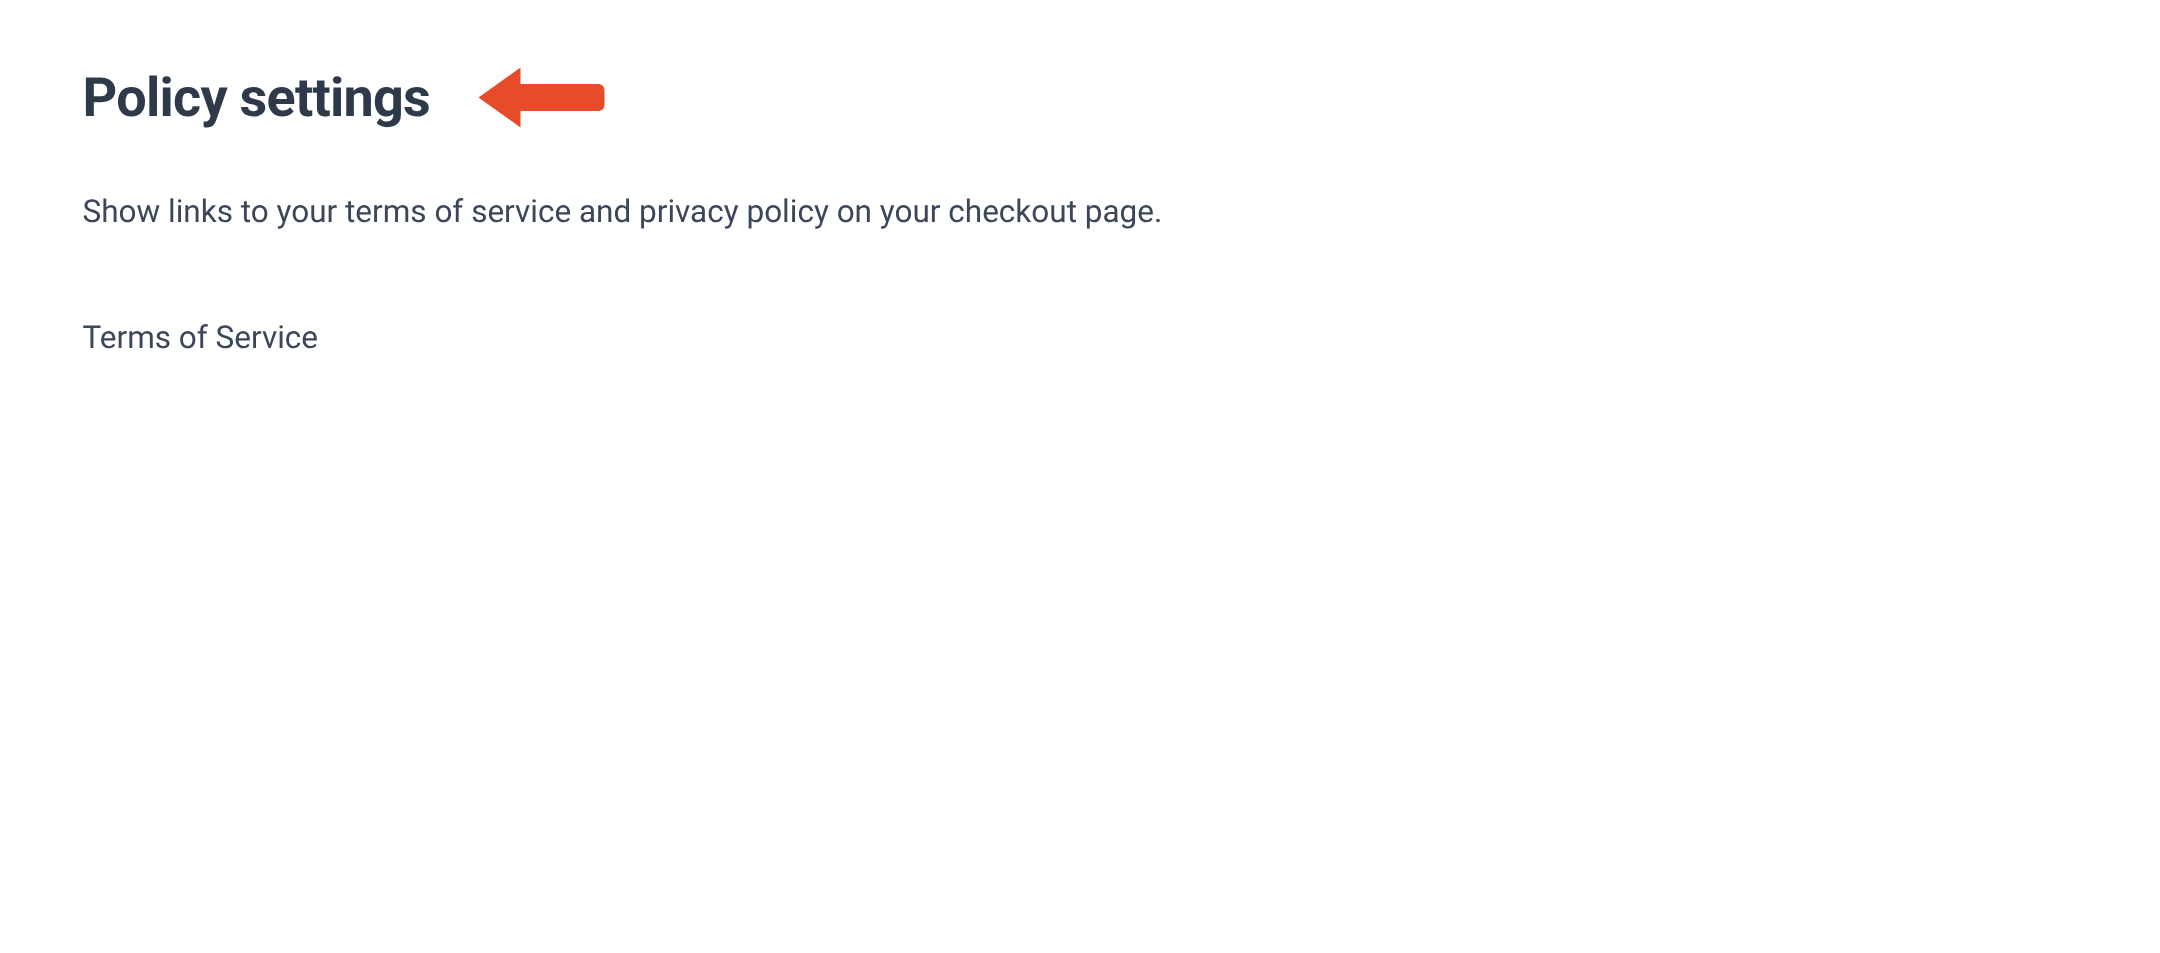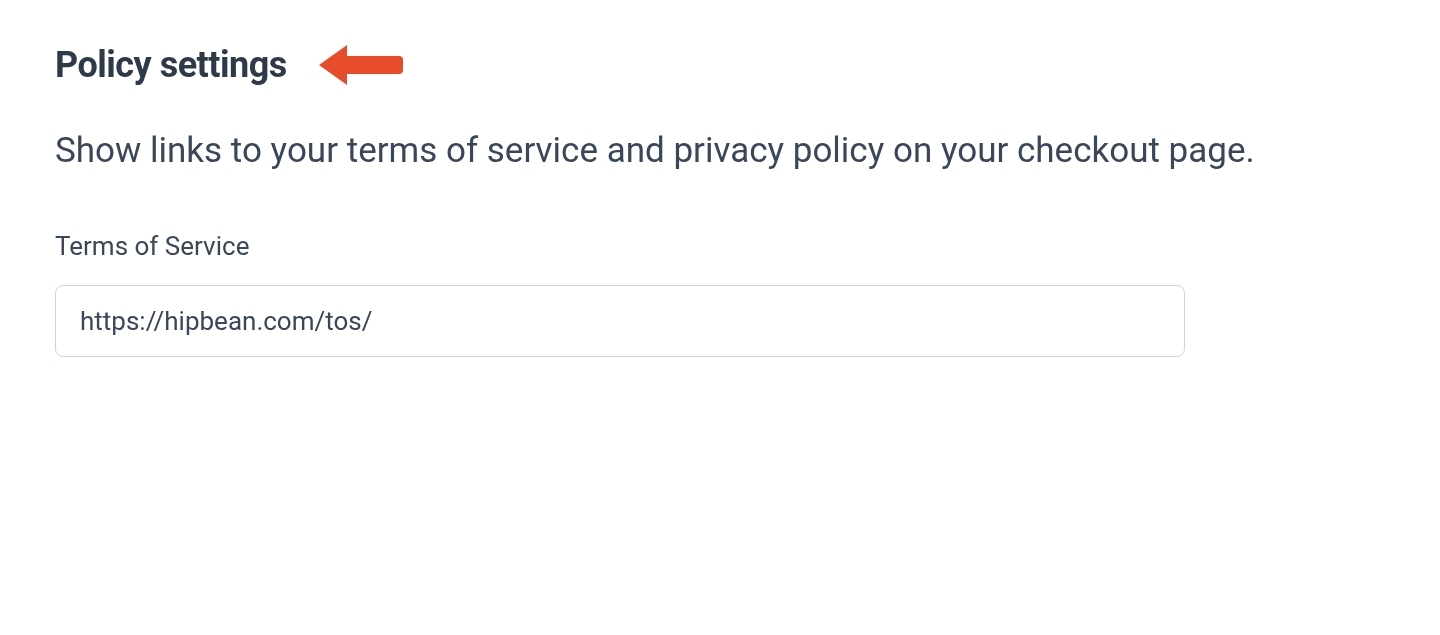--- a/index.html
+++ b/index.html
@@ -24,31 +24,31 @@
       font-weight: 700;
       color: #2e3a4a;
       letter-spacing: -0.5px;
     }
     .arrow-icon {
       color: #e74c2a;
       display: inline-flex;
       align-items: center;
     }
     .description {
-      font-size: 35px;
+      font-size: 21px;
       color: #3a475a;
       margin-bottom: 60px;
       font-weight: 400;
     }
     .field-group {
       margin-bottom: 48px;
     }
     .field-label {
       display: block;
-      font-size: 26px;
+      font-size: 21px;
       color: #3a475a;
       margin-bottom: 24px;
       font-weight: 400;
     }
     .text-input {
       width: 100%;
       max-width: 1130px;
       padding: 20px 24px;
       font-size: 26px;
       color: #3a475a;
@@ -71,17 +71,16 @@
         <rect x="24" y="16" width="60" height="18" rx="4"></rect>
       </g>
     </svg>
   </span>
 </div>
 
 <p class="description">Show links to your terms of service and privacy policy on your checkout page.</p>
 
 <div class="field-group">
   <label class="field-label">Terms of Service</label>
-  <input type="text" class="text-input" value="https://hipbean.com/tos/" style="">
 </div>
 
 <div class="field-group">
 </div>
 
 </body></html>

